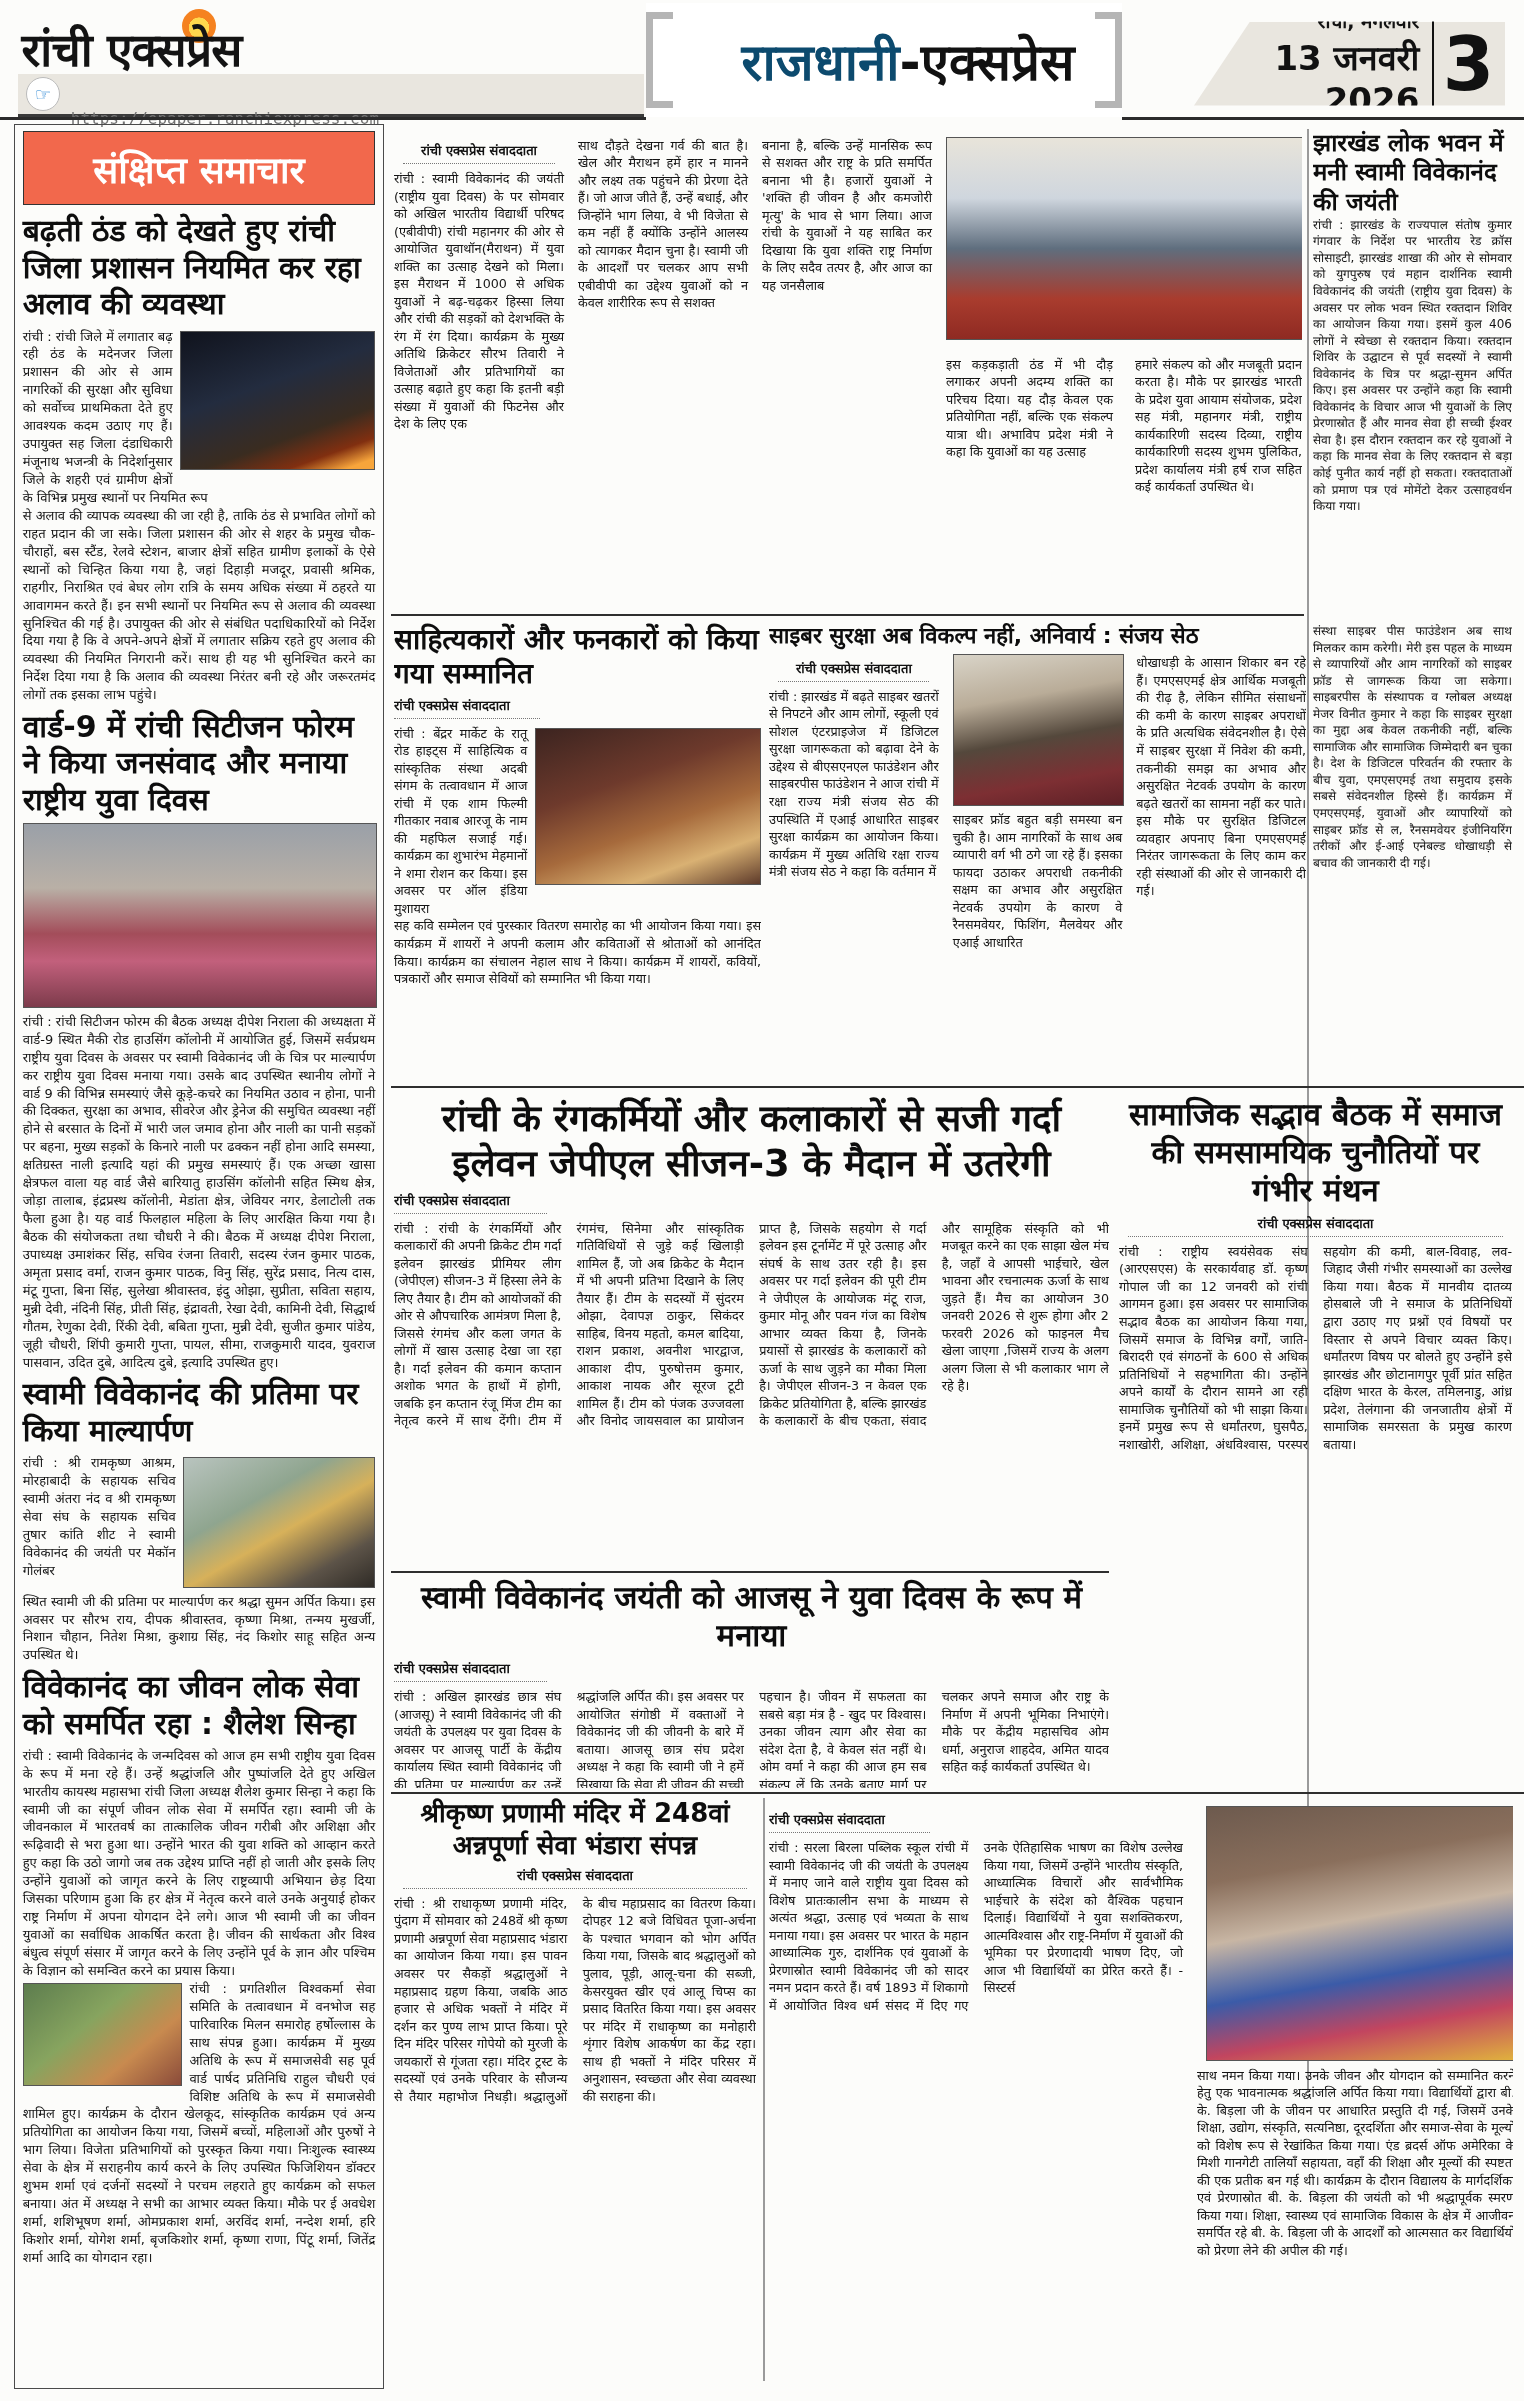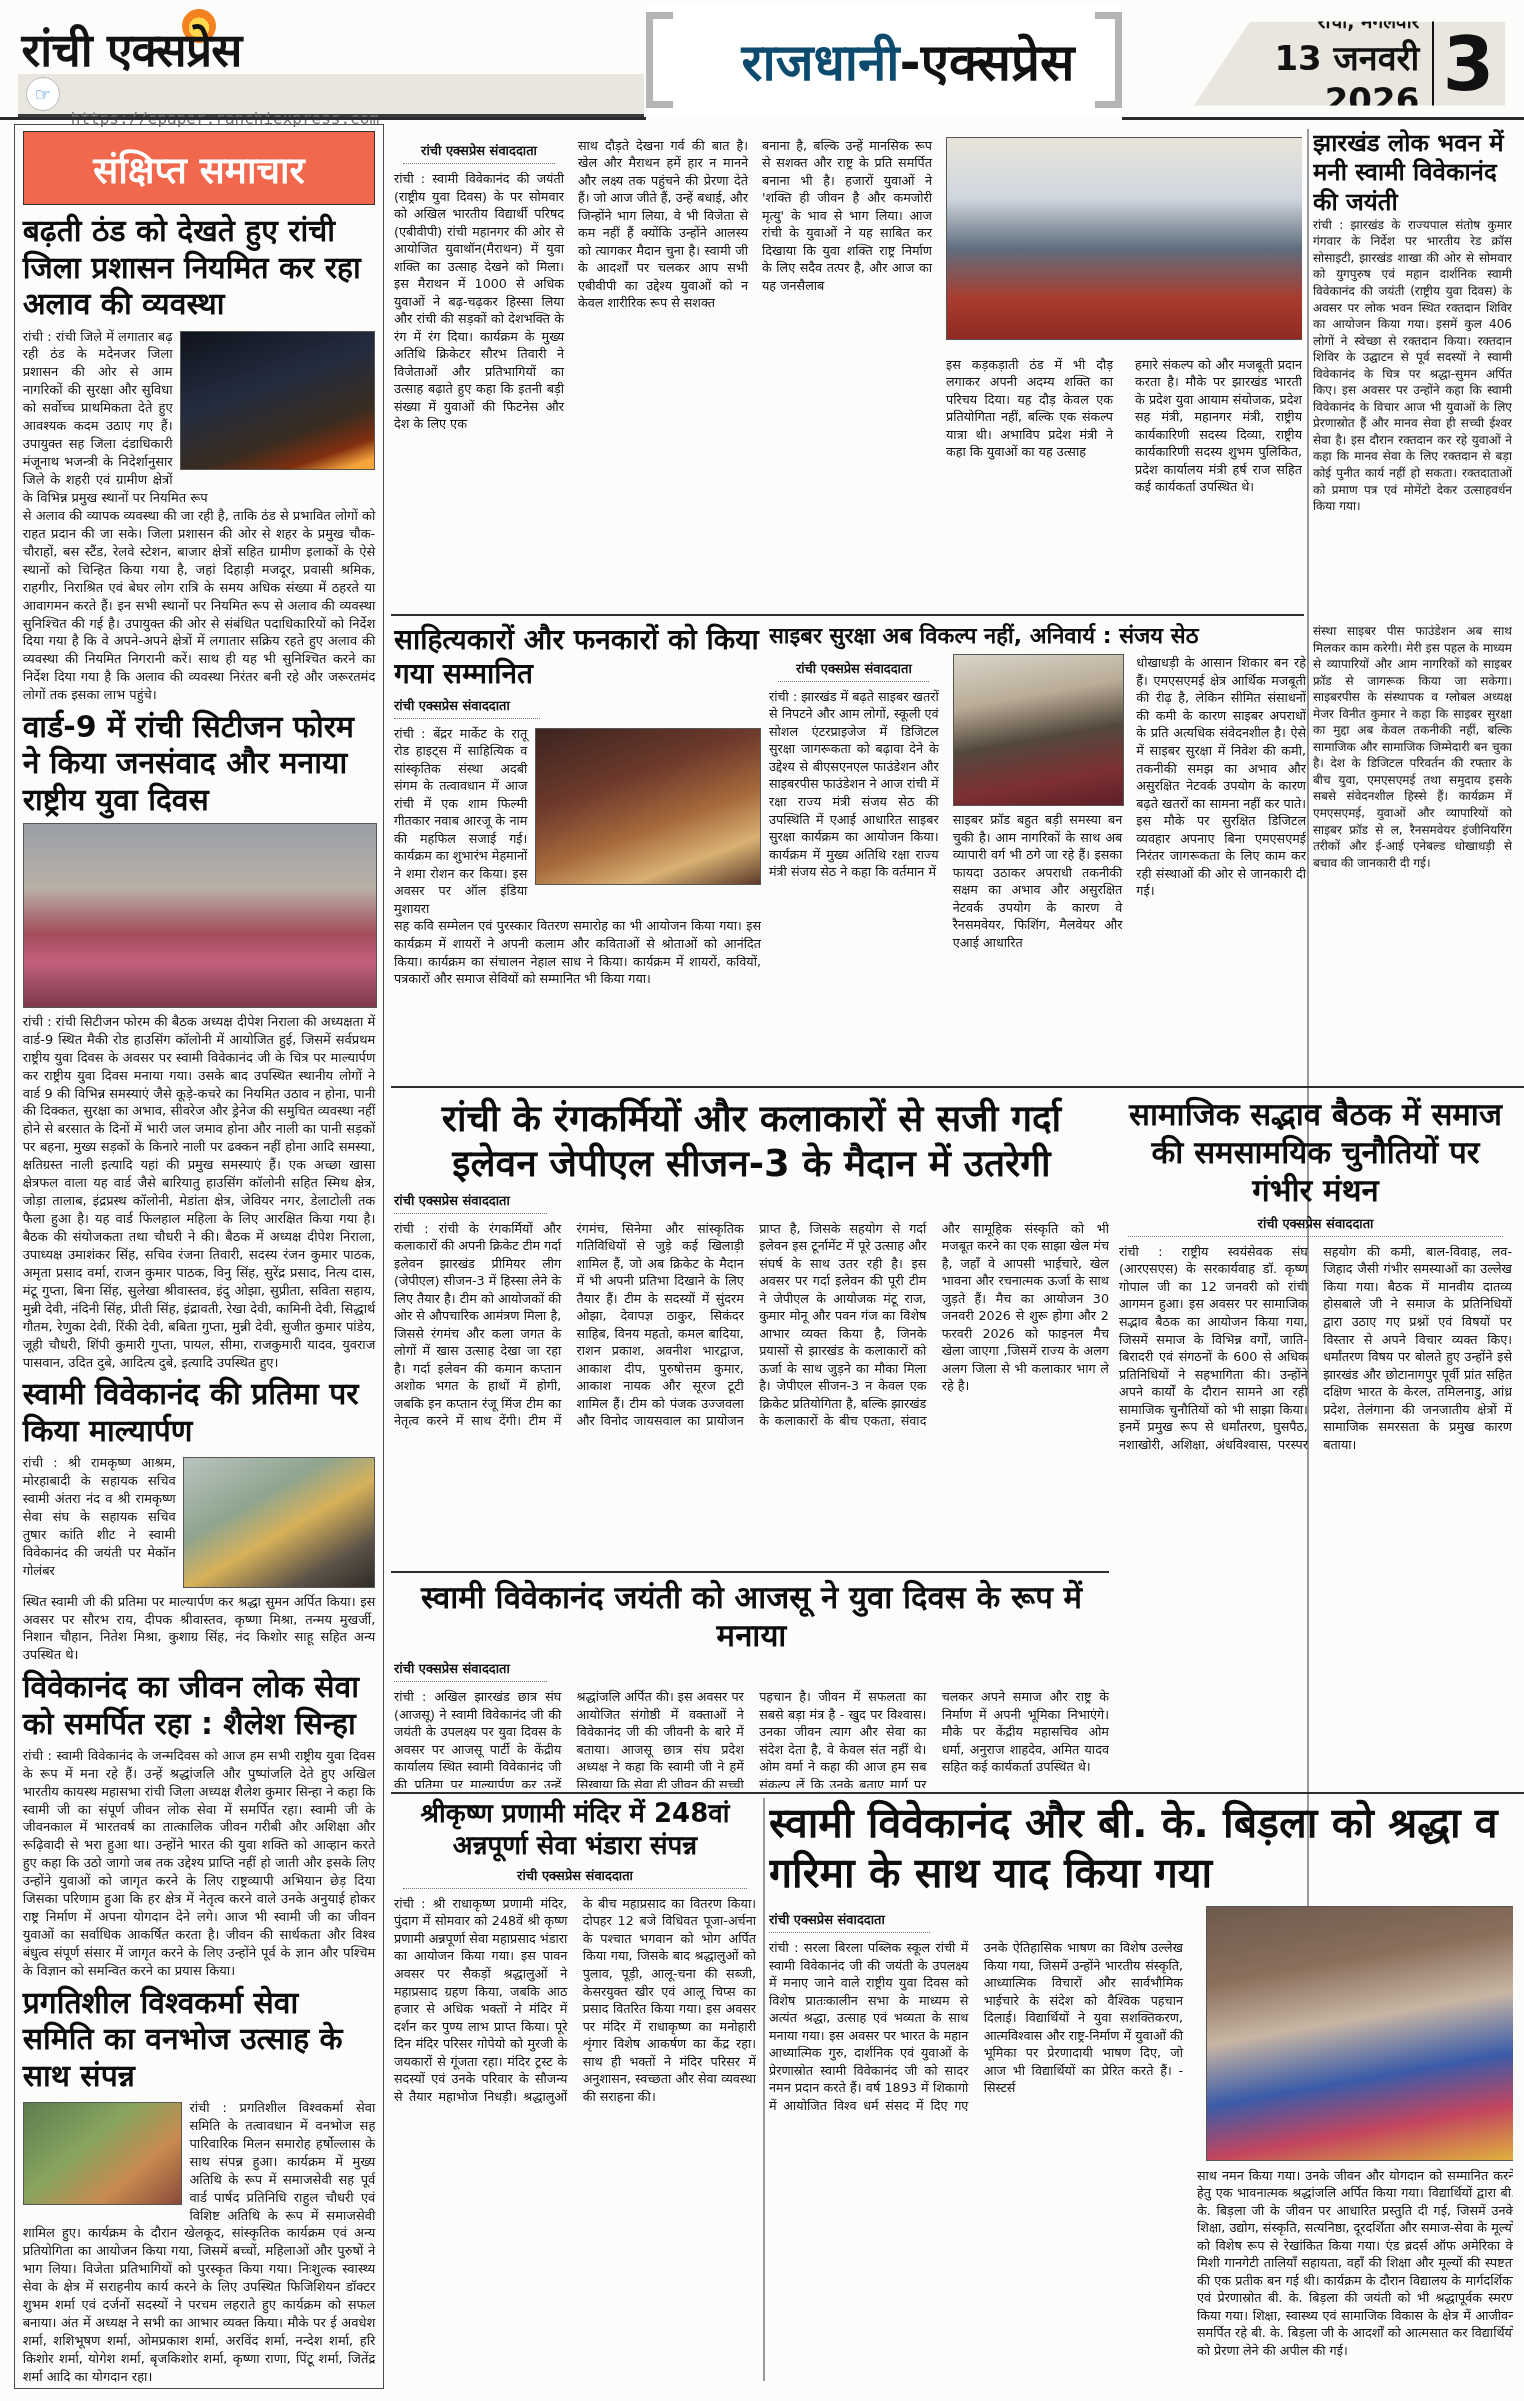--- a/index.html
+++ b/index.html
@@ -159,21 +159,20 @@
     <div class="headline">स्वामी विवेकानंद की प्रतिमा पर किया माल्यार्पण</div>
     <div>
       <div class="photo ph-statue"></div>
       <div class="body">रांची : श्री रामकृष्ण आश्रम, मोरहाबादी के सहायक सचिव स्वामी अंतरा नंद व श्री रामकृष्ण सेवा संघ के सहायक सचिव तुषार कांति शीट ने स्वामी विवेकानंद की जयंती पर मेकॉन गोलंबर</div>
     </div>
     <div class="body" style="clear:both">स्थित स्वामी जी की प्रतिमा पर माल्यार्पण कर श्रद्धा सुमन अर्पित किया। इस अवसर पर सौरभ राय, दीपक श्रीवास्तव, कृष्णा मिश्रा, तन्मय मुखर्जी, निशान चौहान, नितेश मिश्रा, कुशाग्र सिंह, नंद किशोर साहू सहित अन्य उपस्थित थे।</div>
 
     <div class="headline">विवेकानंद का जीवन लोक सेवा को समर्पित रहा : शैलेश सिन्हा</div>
     <div class="body">रांची : स्वामी विवेकानंद के जन्मदिवस को आज हम सभी राष्ट्रीय युवा दिवस के रूप में मना रहे हैं। उन्हें श्रद्धांजलि और पुष्पांजलि देते हुए अखिल भारतीय कायस्थ महासभा रांची जिला अध्यक्ष शैलेश कुमार सिन्हा ने कहा कि स्वामी जी का संपूर्ण जीवन लोक सेवा में समर्पित रहा। स्वामी जी के जीवनकाल में भारतवर्ष का तात्कालिक जीवन गरीबी और अशिक्षा और रूढ़िवादी से भरा हुआ था। उन्होंने भारत की युवा शक्ति को आव्हान करते हुए कहा कि उठो जागो जब तक उद्देश्य प्राप्ति नहीं हो जाती और इसके लिए उन्होंने युवाओं को जागृत करने के लिए राष्ट्रव्यापी अभियान छेड़ दिया जिसका परिणाम हुआ कि हर क्षेत्र में नेतृत्व करने वाले उनके अनुयाई होकर राष्ट्र निर्माण में अपना योगदान देने लगे। आज भी स्वामी जी का जीवन युवाओं का सर्वाधिक आकर्षित करता है। जीवन की सार्थकता और विश्व बंधुत्व संपूर्ण संसार में जागृत करने के लिए उन्होंने पूर्व के ज्ञान और पश्चिम के विज्ञान को समन्वित करने का प्रयास किया।</div>
 
-    <div class="headline">प्रगतिशील विश्वकर्मा सेवा समिति का वनभोज उत्साह के साथ संपन्न</div>
     <div>
       <div class="photo ph-picnic"></div>
       <div class="body">रांची : प्रगतिशील विश्वकर्मा सेवा समिति के तत्वावधान में वनभोज सह पारिवारिक मिलन समारोह हर्षोल्लास के साथ संपन्न हुआ। कार्यक्रम में मुख्य अतिथि के रूप में समाजसेवी सह पूर्व वार्ड पार्षद प्रतिनिधि राहुल चौधरी एवं विशिष्ट अतिथि के रूप में समाजसेवी शामिल हुए। कार्यक्रम के दौरान खेलकूद, सांस्कृतिक कार्यक्रम एवं अन्य प्रतियोगिता का आयोजन किया गया, जिसमें बच्चों, महिलाओं और पुरुषों ने भाग लिया। विजेता प्रतिभागियों को पुरस्कृत किया गया। निःशुल्क स्वास्थ्य सेवा के क्षेत्र में सराहनीय कार्य करने के लिए उपस्थित फिजिशियन डॉक्टर शुभम शर्मा एवं दर्जनों सदस्यों ने परचम लहराते हुए कार्यक्रम को सफल बनाया। अंत में अध्यक्ष ने सभी का आभार व्यक्त किया। मौके पर ई अवधेश शर्मा, शशिभूषण शर्मा, ओमप्रकाश शर्मा, अरविंद शर्मा, नन्देश शर्मा, हरि किशोर शर्मा, योगेश शर्मा, बृजकिशोर शर्मा, कृष्णा राणा, पिंटू शर्मा, जितेंद्र शर्मा आदि का योगदान रहा।</div>
     </div>
   </div>
 
   <div id="artMain">
     <div class="row">
       <div class="tcol">
         <div class="byline">रांची एक्सप्रेस संवाददाता</div>
@@ -272,23 +271,20 @@
   <div id="artPranami">
     <div class="headline">श्रीकृष्ण प्रणामी मंदिर में 248वां अन्नपूर्णा सेवा भंडारा संपन्न</div>
     <div class="byline">रांची एक्सप्रेस संवाददाता</div>
     <div class="byline-rule"></div>
     <div class="body cols2">रांची : श्री राधाकृष्ण प्रणामी मंदिर, पुंदाग में सोमवार को 248वें श्री कृष्ण प्रणामी अन्नपूर्णा सेवा महाप्रसाद भंडारा का आयोजन किया गया। इस पावन अवसर पर सैकड़ों श्रद्धालुओं ने महाप्रसाद ग्रहण किया, जबकि आठ हजार से अधिक भक्तों ने मंदिर में दर्शन कर पुण्य लाभ प्राप्त किया। पूरे दिन मंदिर परिसर गोपेयो को मुरजी के जयकारों से गूंजता रहा। मंदिर ट्रस्ट के सदस्यों एवं उनके परिवार के सौजन्य से तैयार महाभोज निधड़ी। श्रद्धालुओं के बीच महाप्रसाद का वितरण किया। दोपहर 12 बजे विधिवत पूजा-अर्चना के पश्चात भगवान को भोग अर्पित किया गया, जिसके बाद श्रद्धालुओं को पुलाव, पूड़ी, आलू-चना की सब्जी, केसरयुक्त खीर एवं आलू चिप्स का प्रसाद वितरित किया गया। इस अवसर पर मंदिर में राधाकृष्ण का मनोहारी शृंगार विशेष आकर्षण का केंद्र रहा। साथ ही भक्तों ने मंदिर परिसर में अनुशासन, स्वच्छता और सेवा व्यवस्था की सराहना की।</div>
   </div>
 
   <div class="vline" style="left:763px;top:1798px;height:583px"></div>
 
   <div id="artBirla">
-    <div class="top">
-      <div class="headline">स्वामी विवेकानंद और बी. के. बिड़ला को श्रद्धा व गरिमा के साथ याद किया गया</div>
-    </div>
     <div class="row">
       <div class="lcol">
         <div class="byline" style="text-align:left;width:184px">रांची एक्सप्रेस संवाददाता</div>
         <div class="byline-rule" style="width:161px;margin-left:0"></div>
         <div class="body cols2">रांची : सरला बिरला पब्लिक स्कूल रांची में स्वामी विवेकानंद जी की जयंती के उपलक्ष्य में मनाए जाने वाले राष्ट्रीय युवा दिवस को विशेष प्रातःकालीन सभा के माध्यम से अत्यंत श्रद्धा, उत्साह एवं भव्यता के साथ मनाया गया। इस अवसर पर भारत के महान आध्यात्मिक गुरु, दार्शनिक एवं युवाओं के प्रेरणास्रोत स्वामी विवेकानंद जी को सादर नमन प्रदान करते हैं। वर्ष 1893 में शिकागो में आयोजित विश्व धर्म संसद में दिए गए उनके ऐतिहासिक भाषण का विशेष उल्लेख किया गया, जिसमें उन्होंने भारतीय संस्कृति, आध्यात्मिक विचारों और सार्वभौमिक भाईचारे के संदेश को वैश्विक पहचान दिलाई। विद्यार्थियों ने युवा सशक्तिकरण, आत्मविश्वास और राष्ट्र-निर्माण में युवाओं की भूमिका पर प्रेरणादायी भाषण दिए, जो आज भी विद्यार्थियों का प्रेरित करते हैं। - सिस्टर्स</div>
       </div>
       <div class="rcol">
         <div class="photo ph-school"></div>
         <div class="body">साथ नमन किया गया। उनके जीवन और योगदान को सम्मानित करने हेतु एक भावनात्मक श्रद्धांजलि अर्पित किया गया। विद्यार्थियों द्वारा बी. के. बिड़ला जी के जीवन पर आधारित प्रस्तुति दी गई, जिसमें उनके शिक्षा, उद्योग, संस्कृति, सत्यनिष्ठा, दूरदर्शिता और समाज-सेवा के मूल्यों को विशेष रूप से रेखांकित किया गया। एंड ब्रदर्स ऑफ अमेरिका के मिशी गानगेटी तालियाँ सहायता, वहाँ की शिक्षा और मूल्यों की स्पष्टता की एक प्रतीक बन गई थी। कार्यक्रम के दौरान विद्यालय के मार्गदर्शिका एवं प्रेरणास्रोत बी. के. बिड़ला की जयंती को भी श्रद्धापूर्वक स्मरण किया गया। शिक्षा, स्वास्थ्य एवं सामाजिक विकास के क्षेत्र में आजीवन समर्पित रहे बी. के. बिड़ला जी के आदर्शों को आत्मसात कर विद्यार्थियों को प्रेरणा लेने की अपील की गई।</div>
       </div>

